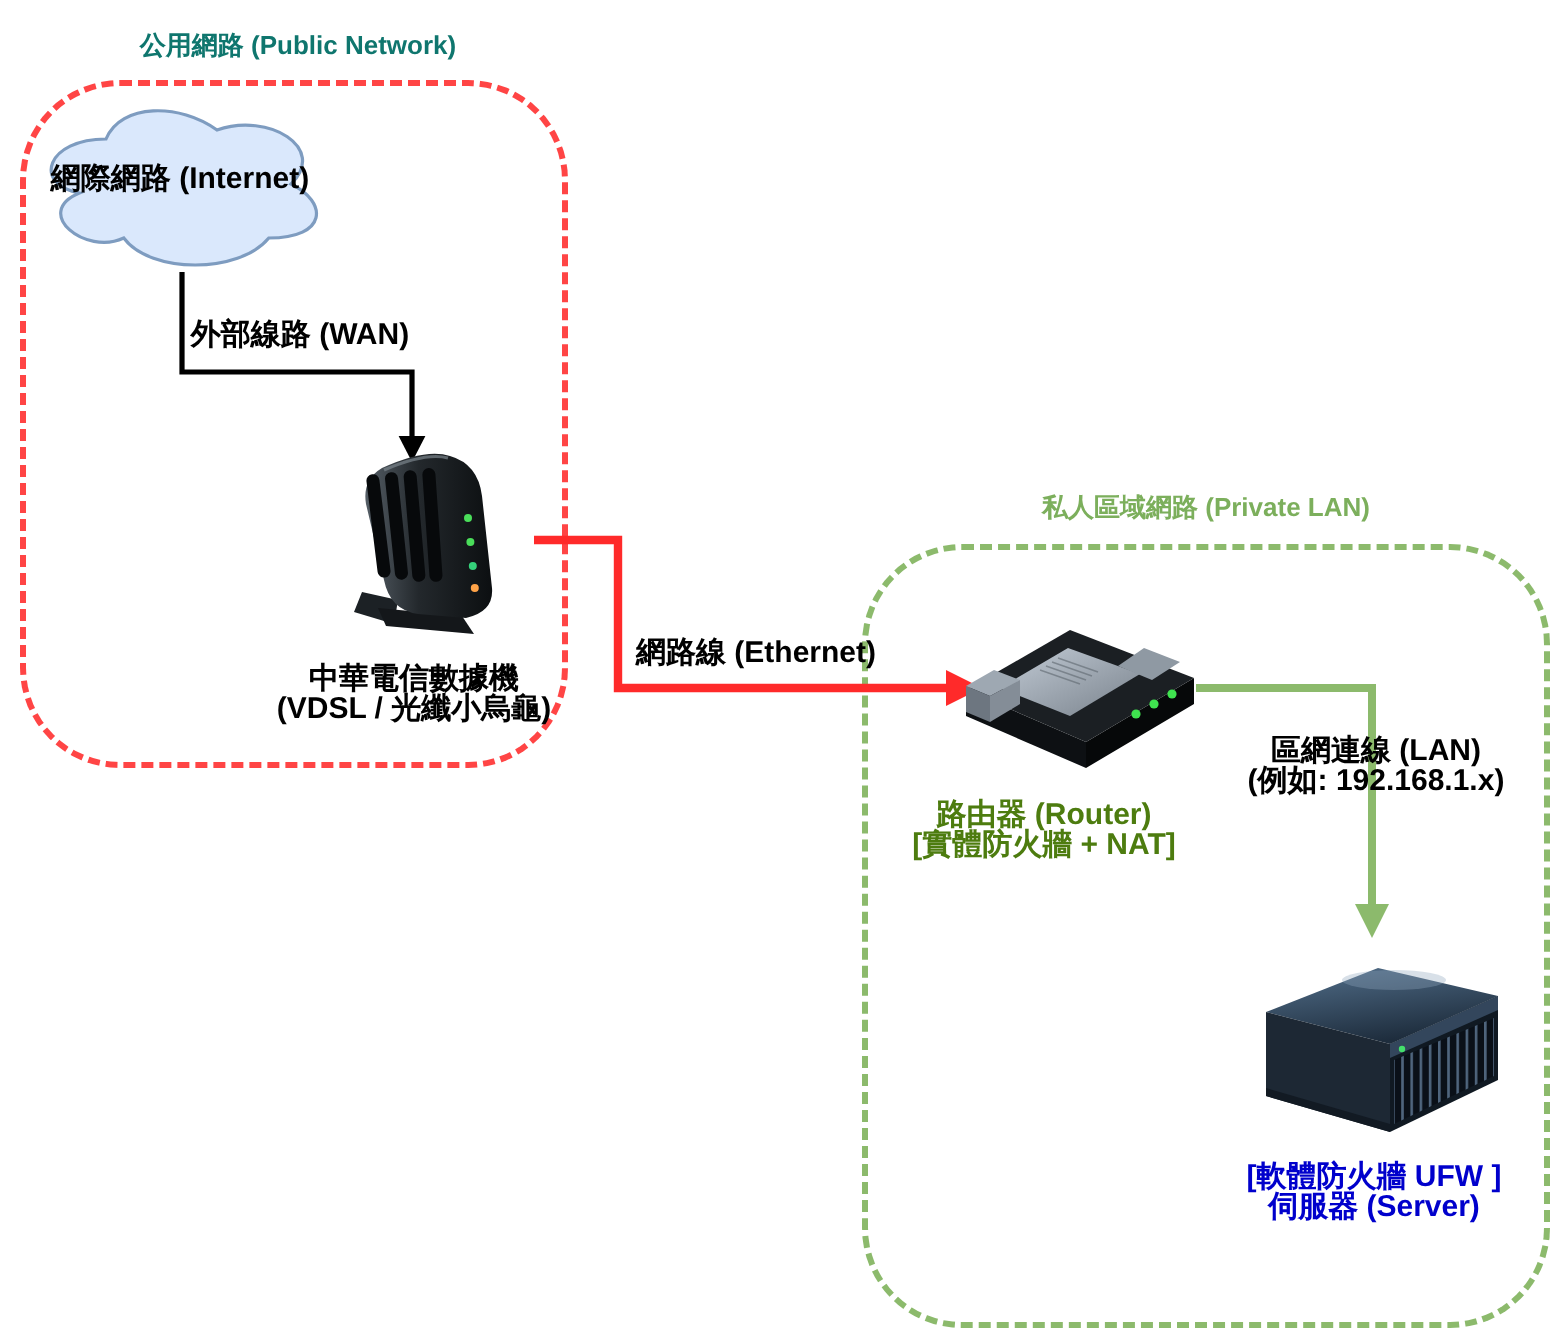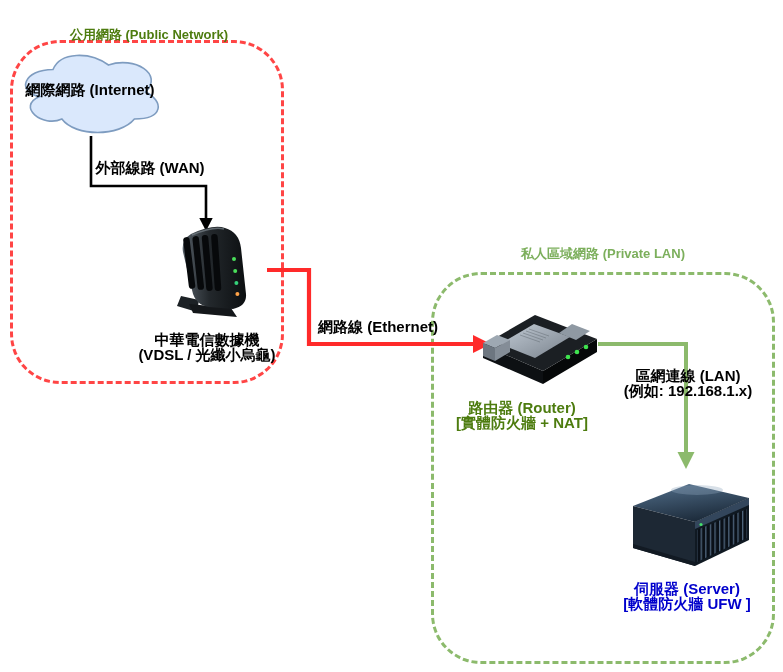--- a/index.html
+++ b/index.html
@@ -4,21 +4,21 @@
 <style>
   html,body{margin:0;padding:0;background:#ffffff;}
   .canvas{
     position:relative;width:783px;height:672px;background:#ffffff;overflow:hidden;
     font-family:"Liberation Sans","DejaVu Sans",sans-serif;
   }
   .group-box{position:absolute;border-radius:50px;}
   .group-box.public{left:10px;top:40px;width:268px;height:338px;border:3px dashed #ff4545;}
   .group-box.private{left:431px;top:272px;width:338px;height:386px;border:3px dashed #8cba6c;}
   .group-title{position:absolute;font-size:13px;font-weight:bold;text-align:center;white-space:nowrap;}
-  .group-title.public{left:29px;top:26px;width:240px;color:#4d7c0f;}
+  .group-title.public{left:29px;top:14px;width:240px;color:#0f766e;}
   .group-title.private{left:483px;top:245px;width:240px;color:#7caf5c;}
   .lbl{position:absolute;font-size:15px;font-weight:bold;line-height:15px;text-align:center;color:#000;white-space:nowrap;}
   .lbl.red{color:#4d7c0f;}
   .lbl.blue{color:#0000cc;}
   .node{position:absolute;}
   svg{display:block;}
   .connectors{position:absolute;left:0;top:0;}
 </style>
 </head>
 <body>
@@ -158,17 +158,17 @@
 
       <polygon points="68,48 122,24 122,66 68,92" fill="#101922"></polygon>
 
       <polygon points="68,48 122,24 122,31 68,55" fill="#33465c"></polygon>
       <circle cx="74" cy="50.5" r="1.6" fill="#44e06b"></circle>
 
       <rect x="66" y="30" width="58" height="62" clip-path="url(#bayClip)" fill="url(#bays)"></rect>
     </svg>
   </div>
   <div class="lbl blue" style="left:602px;top:581px;width:170px;">
+    <div>[軟體防火牆 UFW ]</div>
     <div>伺服器 (Server)</div>
-    <div>[軟體防火牆 UFW ]</div>
   </div>
 
 </div>
 
 </body></html>

